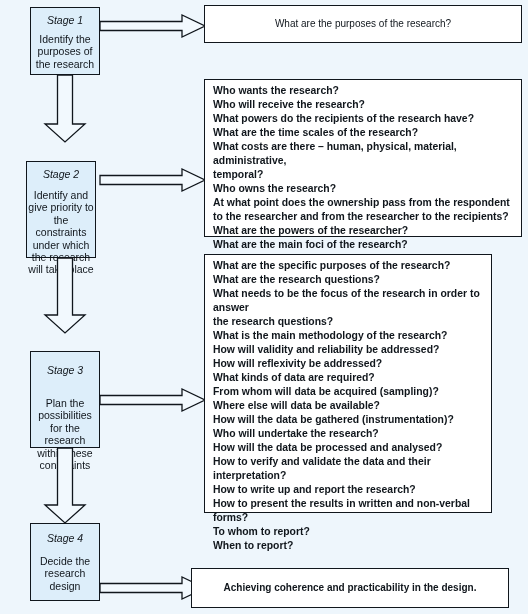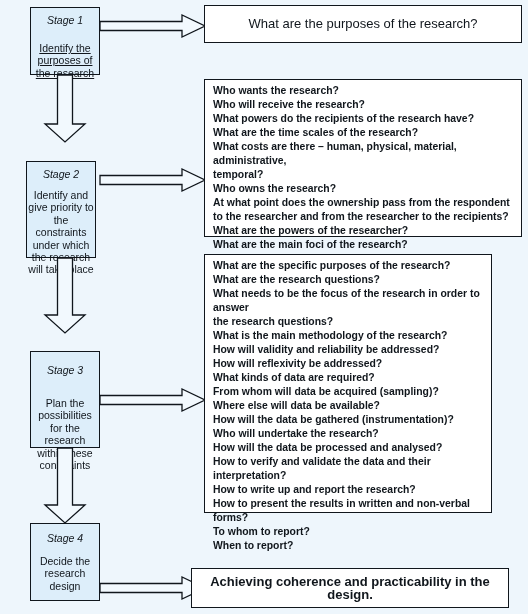--- a/index.html
+++ b/index.html
@@ -53,21 +53,21 @@
     color: #10161c;
   }
   .content-lines {
     font-size: 10.4px;
     line-height: 14px;
     white-space: pre-line;
     padding: 4px 0 0 8px;
     font-weight: bold;
   }
   .content-centered {
-    font-size: 13px;
+    font-size: 10px;
     line-height: 13.5px;
     height: 100%;
     display: flex;
     align-items: center;
     justify-content: center;
     text-align: center;
     white-space: pre-line;
   }
 
   
@@ -82,21 +82,21 @@
     stroke-linejoin: miter;
   }
 </style>
 </head>
 <body>
 
 <div id="canvas">
 
   <div class="stage-box" style="left:30px; top:7px; width:70px; height:68px; padding-top:6px;">
     <div class="stage-title">Stage 1</div>
-    <div class="stage-body" style="margin-top:16px;text-decoration:underline;">Identify the
+    <div class="stage-body" style="margin-top:7px;">Identify the
 purposes of
 the research</div>
   </div>
 
   <svg class="arrow" style="left:100px; top:14px;" width="106" height="24" viewBox="0 0 106 24">
     <polygon points="0,7.5 82,7.5 82,1 105,12 82,23 82,16.5 0,16.5"></polygon>
   </svg>
 
   <svg class="arrow" style="left:44px; top:75px;" width="42" height="68" viewBox="0 0 42 68">
     <polygon points="13.5,0 28.5,0 28.5,49 41,49 21,67 1,49 13.5,49"></polygon>

